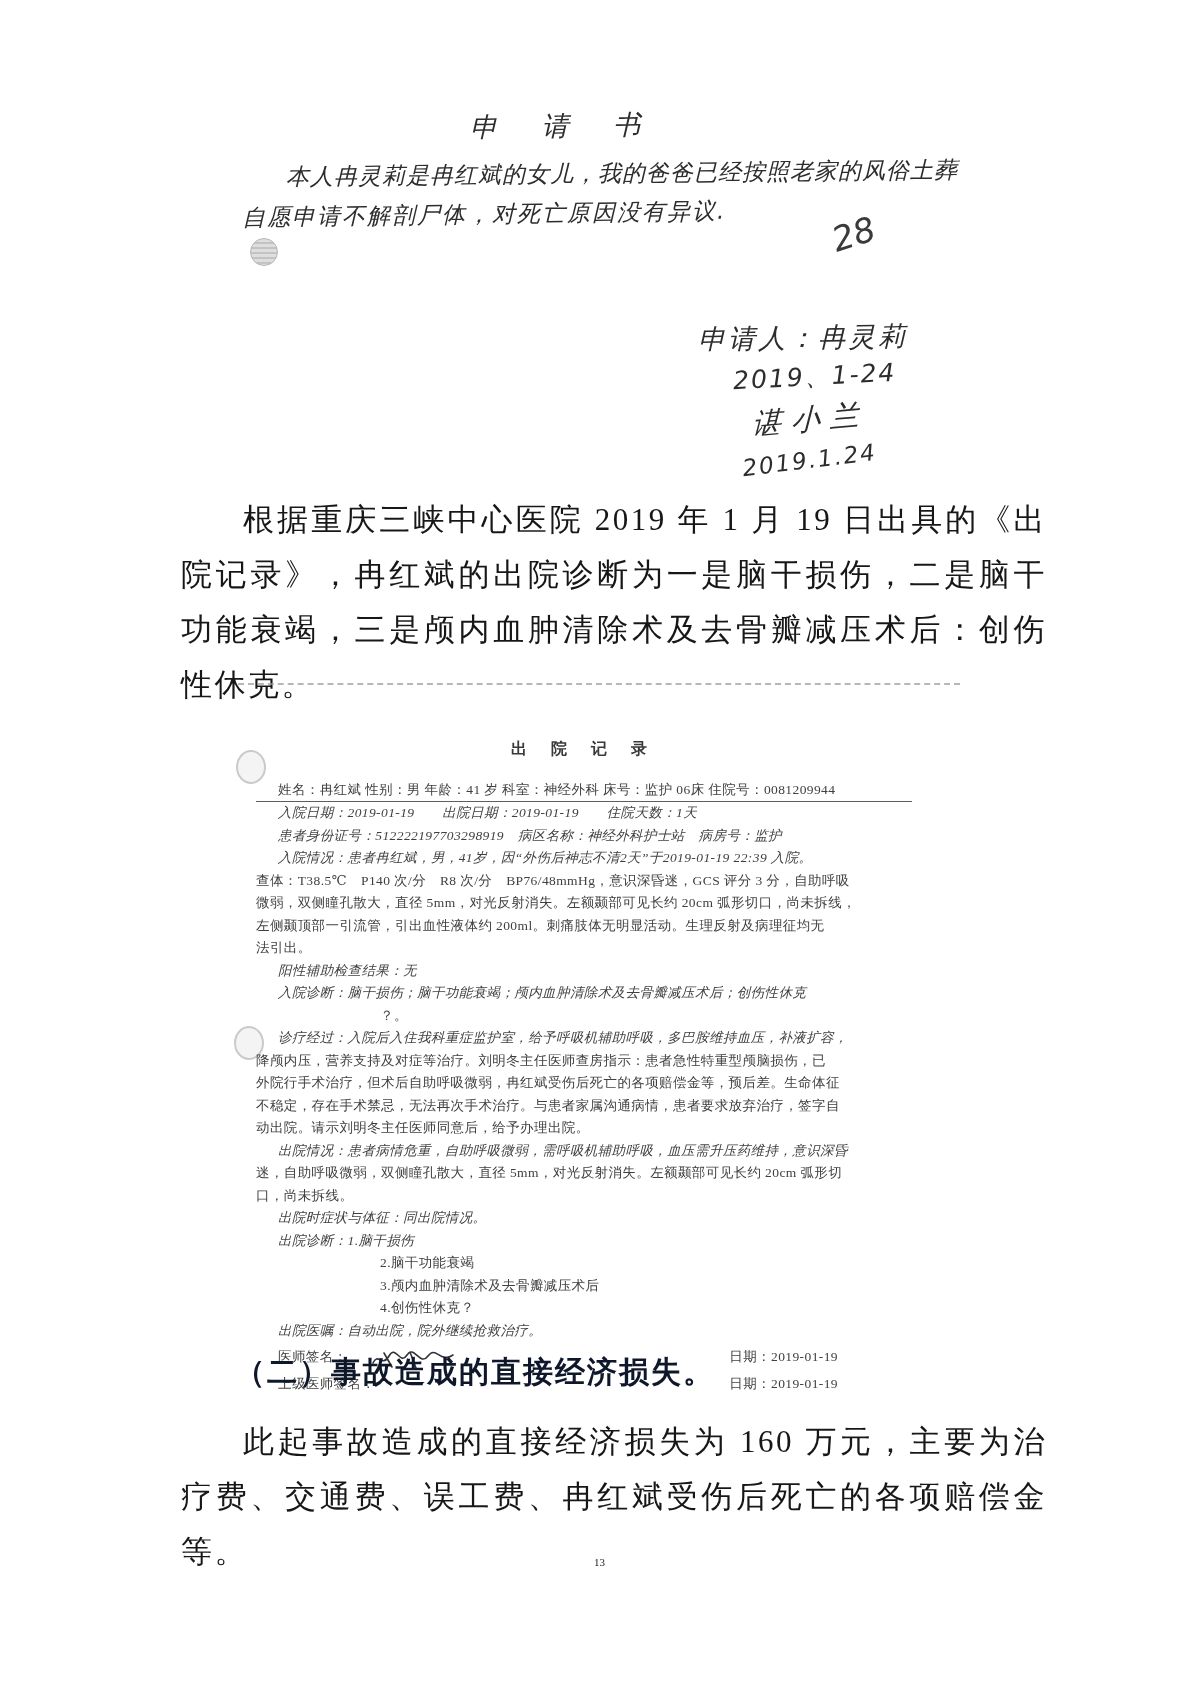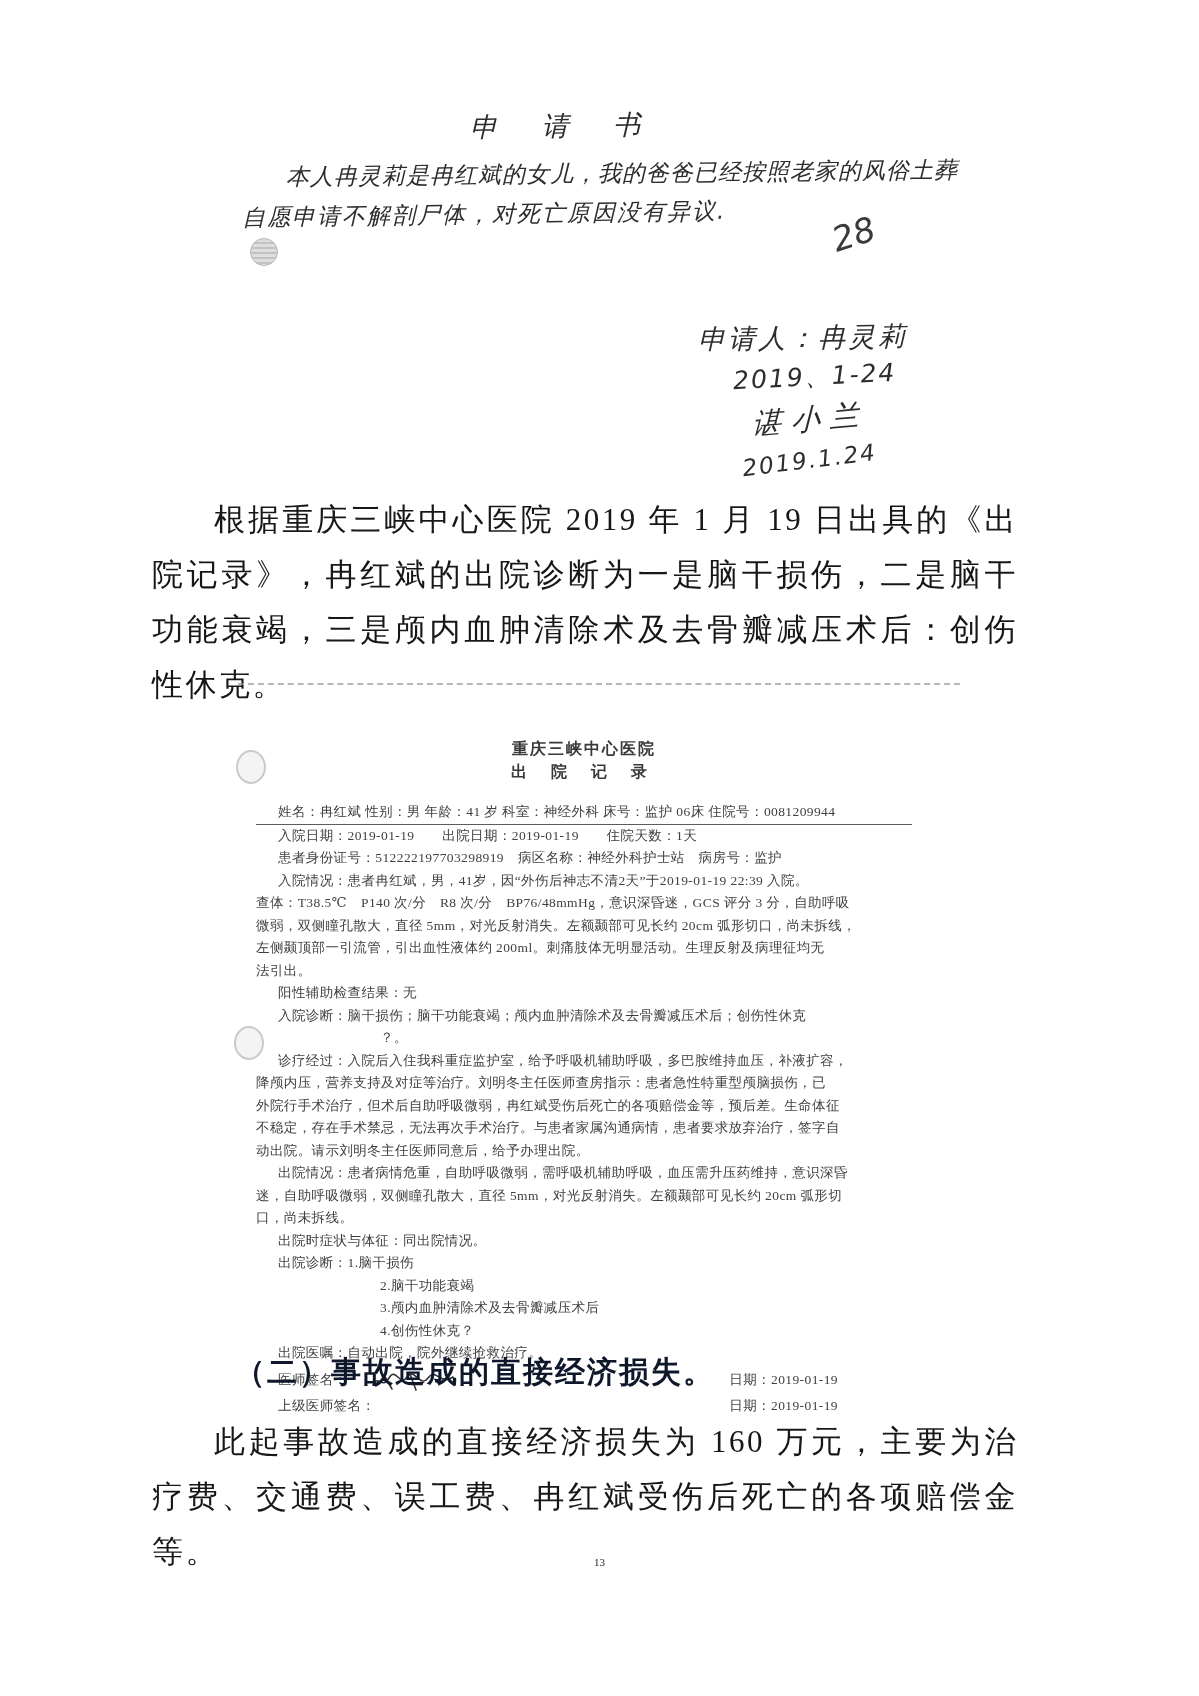--- a/index.html
+++ b/index.html
@@ -24,42 +24,42 @@
   }
   #grommet-top{left:250px;top:238px;}
   .ring{
     position:absolute;width:26px;height:30px;border-radius:50%;
     border:2px solid #bdbdbd;background:#f2f2f2;opacity:.8;
   }
   #ring-1{left:236px;top:750px;}
   #ring-2{left:234px;top:1026px;}
   
   .typed{
-    position:absolute;left:152px;width:866px;font-size:31px;line-height:55px;
+    position:absolute;left:181px;width:866px;font-size:31px;line-height:55px;
     letter-spacing:2.5px;text-align:justify;text-indent:2em;color:#171717;
   }
   #para1{top:492px;}
   #para2{top:1414px;}
   #section2-heading{
     position:absolute;left:235px;top:1352px;font-size:30px;font-weight:bold;
     letter-spacing:2px;color:#0f172a;
   }
   
   #fold-line{position:absolute;left:238px;top:683px;width:722px;border-top:2px dashed #9a9a9a;opacity:.7;}
   #scan{
     position:absolute;left:256px;top:738px;width:656px;
     font-family:"Liberation Serif","DejaVu Serif",serif;color:#3f3f3f;
     font-size:13.5px;line-height:22.5px;letter-spacing:.4px;
   }
   #scan .c{text-align:center;}
   #scan-hospital{font-size:16px;font-weight:bold;letter-spacing:2px;color:#3a3a3a;}
   #scan-doctitle{font-size:16px;font-weight:bold;letter-spacing:10px;color:#3a3a3a;}
   #scan-patient{border-bottom:1.5px solid #5d5d5d;padding-left:22px;margin-top:18px;white-space:nowrap;}
   #scan-body .ln{white-space:nowrap;}
-  #scan-body .lead{padding-left:22px;}
+  #scan-body .lead{padding-left:22px;font-style:italic;}
   #scan-body .ind{padding-left:124px;}
   .sig-row{display:flex;align-items:flex-end;margin-top:4px;padding-left:22px;width:560px;justify-content:space-between;}
   .sig-left{display:flex;align-items:flex-end;gap:22px;}
   .scribble{display:inline-block;margin-bottom:-2px;}
   
   #page-number{position:absolute;left:0;top:1556px;width:100%;text-align:center;font-size:11px;color:#222;}
 </style>
 </head>
 <body>
 
@@ -75,21 +75,20 @@
   <div id="witness-sig" class="hw">谌小兰</div>
   <div id="witness-date" class="hw">2019.1.24</div>
 
   <div id="para1" class="typed">根据重庆三峡中心医院 2019 年 1 月 19 日出具的《出院记录》，冉红斌的出院诊断为一是脑干损伤，二是脑干功能衰竭，三是颅内血肿清除术及去骨瓣减压术后：创伤性休克。</div>
 
   <div id="fold-line"></div>
   <div id="ring-1" class="ring"></div>
   <div id="ring-2" class="ring"></div>
 
   <div id="scan">
-    <div id="scan-hospital" class="c">重庆三峡中心医院</div>
     <div id="scan-doctitle" class="c">出 院 记 录</div>
     <div id="scan-patient">姓名：冉红斌 性别：男 年龄：41 岁 科室：神经外科 床号：监护 06床 住院号：0081209944</div>
 
     <div id="scan-body">
         <div class="ln lead">入院日期：2019-01-19　　出院日期：2019-01-19　　住院天数：1天</div>
         <div class="ln lead">患者身份证号：512222197703298919　病区名称：神经外科护士站　病房号：监护</div>
         <div class="ln lead">入院情况：患者冉红斌，男，41岁，因“外伤后神志不清2天”于2019-01-19 22:39 入院。</div>
         <div class="ln">查体：T38.5℃　P140 次/分　R8 次/分　BP76/48mmHg，意识深昏迷，GCS 评分 3 分，自助呼吸</div>
         <div class="ln">微弱，双侧瞳孔散大，直径 5mm，对光反射消失。左额颞部可见长约 20cm 弧形切口，尚未拆线，</div>
         <div class="ln">左侧颞顶部一引流管，引出血性液体约 200ml。刺痛肢体无明显活动。生理反射及病理征均无</div>

